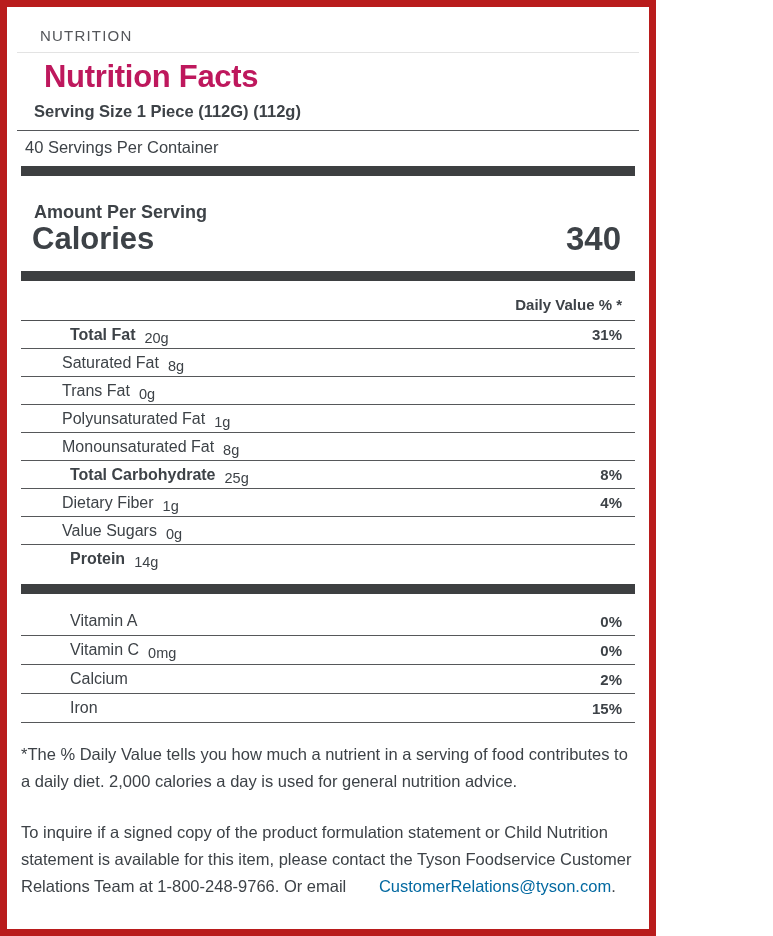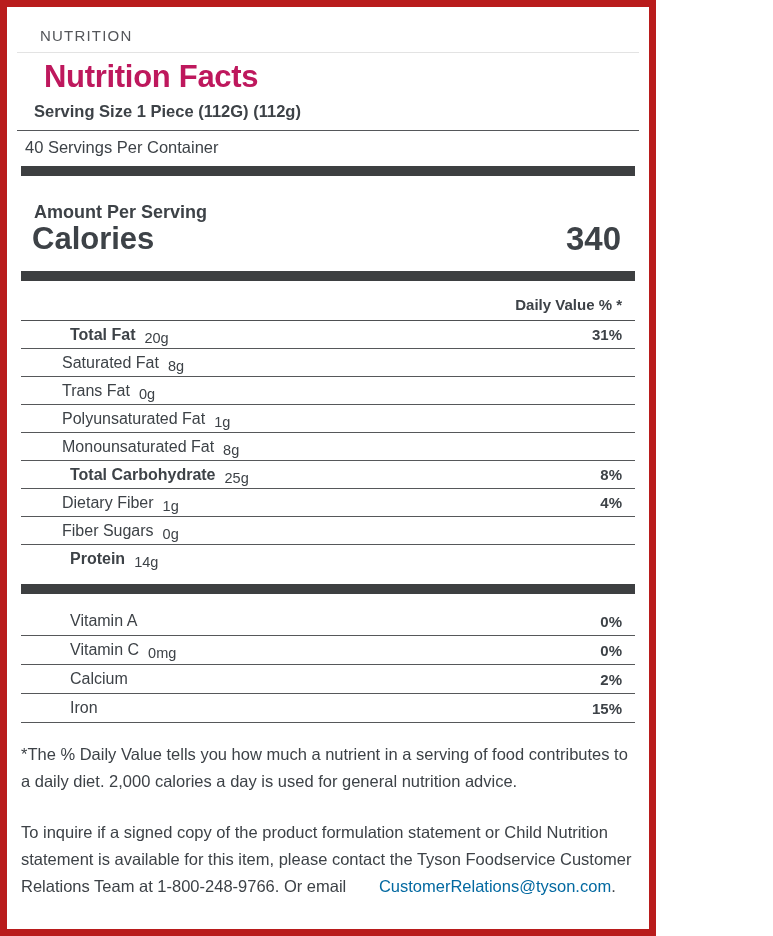--- a/index.html
+++ b/index.html
@@ -189,21 +189,21 @@
           <span class="nlabel">Total Carbohydrate</span>
           <span class="namount">25g</span>
           <span class="ndv">8%</span>
         </div>
         <div class="nrow sub">
           <span class="nlabel">Dietary Fiber</span>
           <span class="namount">1g</span>
           <span class="ndv">4%</span>
         </div>
         <div class="nrow sub">
-          <span class="nlabel">Fiber Sugars</span>
+          <span class="nlabel">Value Sugars</span>
           <span class="namount">0g</span>
         </div>
         <div class="nrow no-divider">
           <span class="nlabel">Protein</span>
           <span class="namount">14g</span>
         </div>
       </div>
   </div>
 
   <div class="mid-gap"></div>

